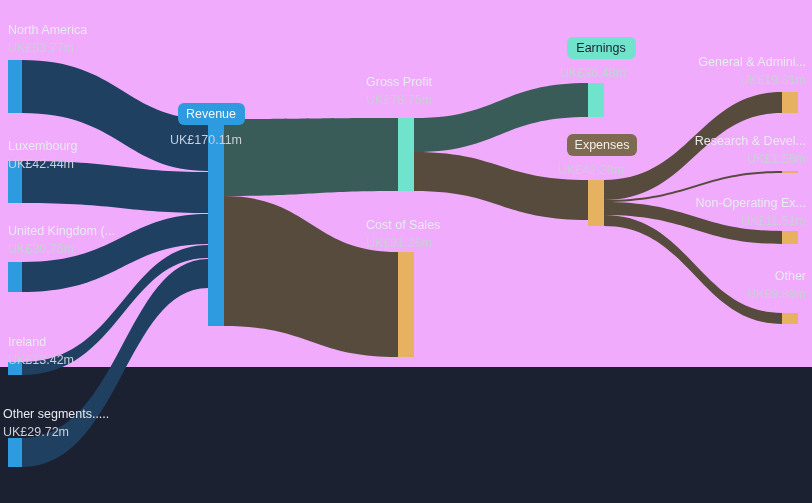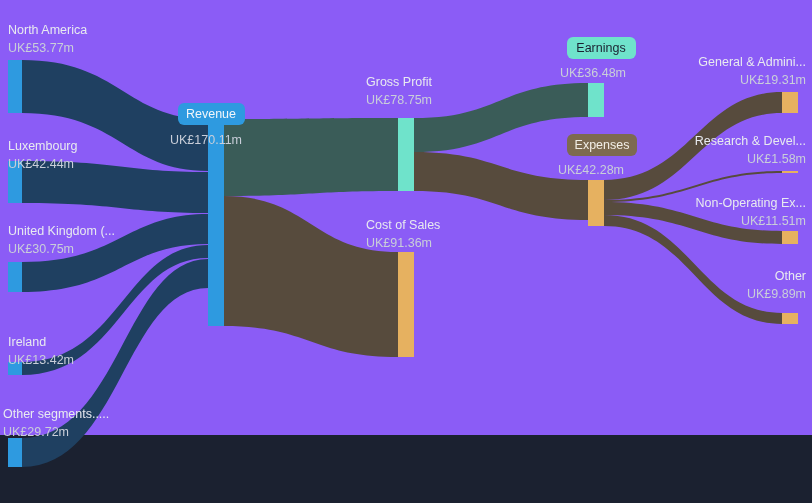--- a/index.html
+++ b/index.html
@@ -10,22 +10,22 @@
   body {
     width: 812px;
     height: 503px;
     overflow: hidden;
     font-family: "Liberation Sans", "DejaVu Sans", sans-serif;
     position: relative;
   }
   #sankey-root {
     position: relative;
     width: 812px;
-    height: 435px;
-    background: #8b5cf6;
+    height: 367px;
+    background: #f0abfc;
   }
   svg#sankey-svg {
     position: absolute;
     left: 0;
     top: 0;
     width: 812px;
     height: 503px;
     display: block;
   }
   .node-label {

